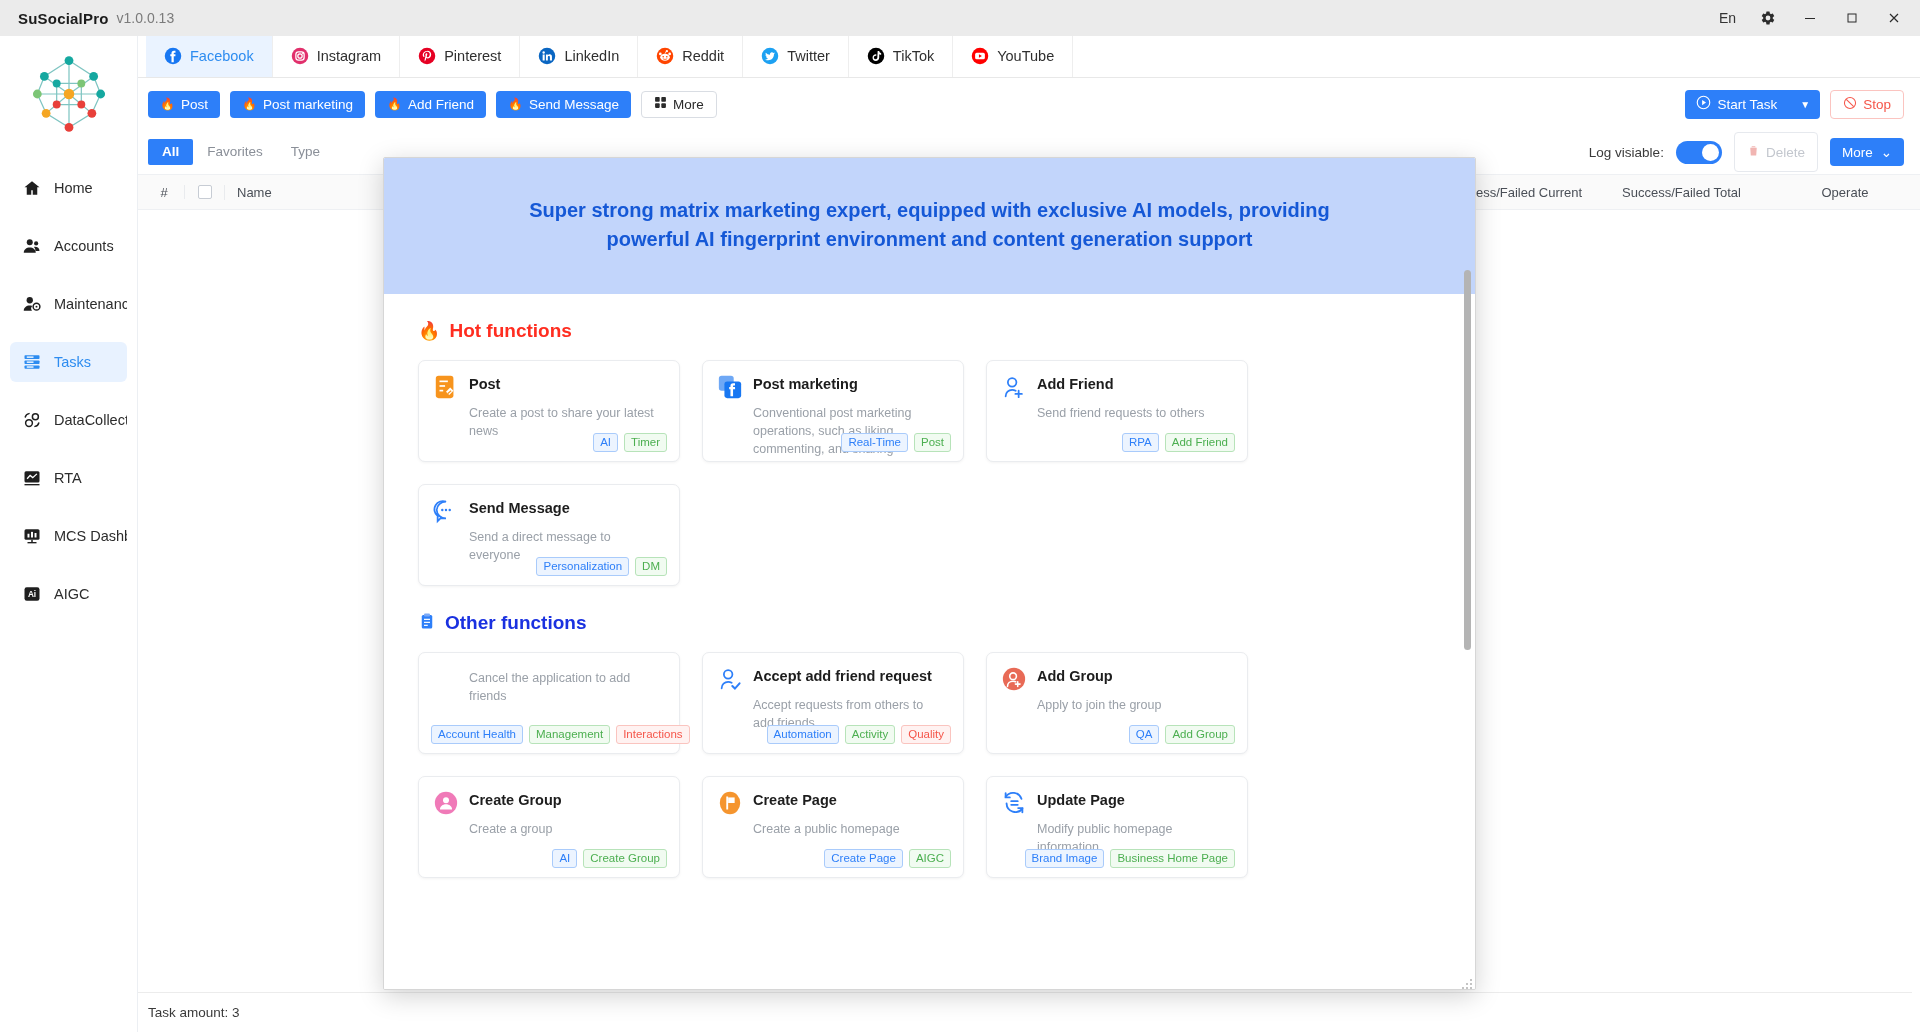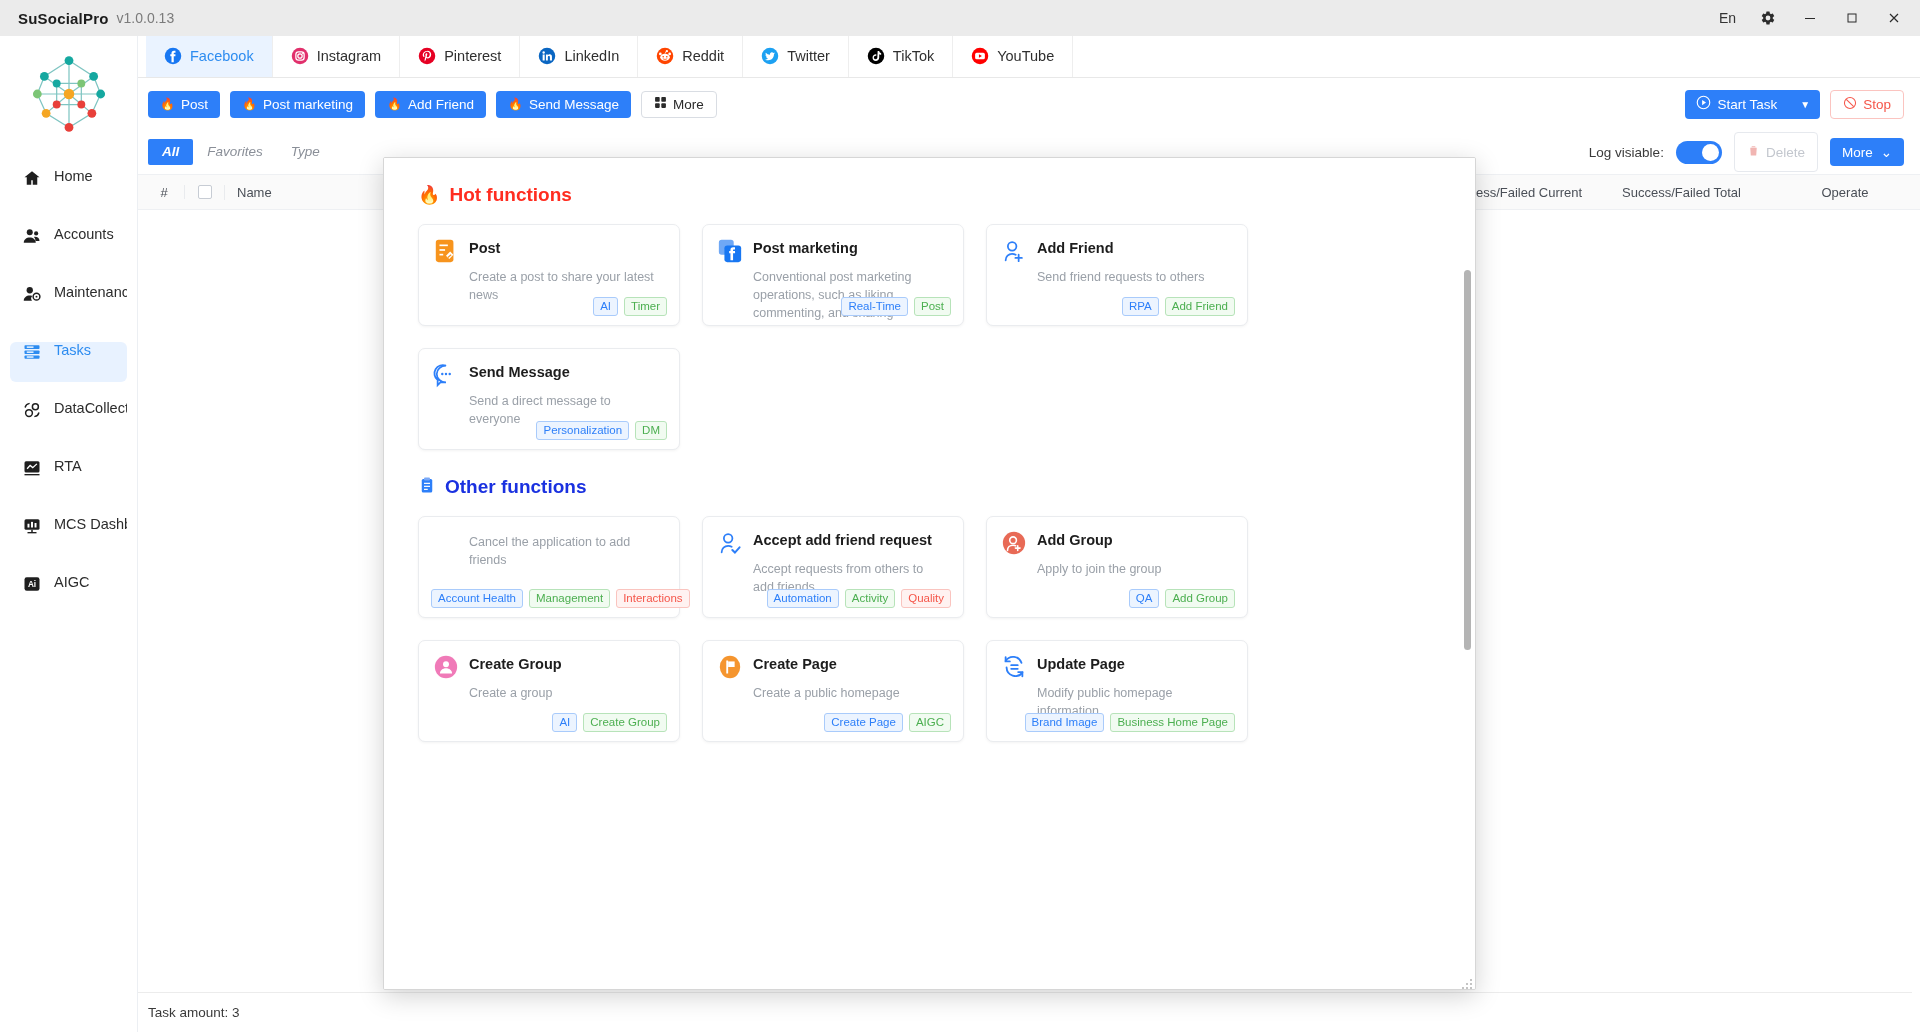--- a/index.html
+++ b/index.html
@@ -29,21 +29,21 @@
 
   
   .sidebar {
     position: absolute; left: 0; top: 36px; width: 138px; height: 996px;
     background: #fff; border-right: 1px solid #eceff3;
     display: flex; flex-direction: column; align-items: center;
   }
   .logo { margin-top: 14px; margin-bottom: 26px; }
   .nav { width: 100%; padding: 0 10px; }
   .nav-item {
-    display: flex; gap: 12px;
+    display: flex; align-items: center; gap: 12px;
     height: 40px; padding-left: 12px; margin-bottom: 18px;
     border-radius: 6px; cursor: pointer;
     color: #2c2c2c; font-size: 14.5px;
   }
   .nav-item.active { background: #e8f2ff; color: #2d8cf0; }
   .nav-item .ico { width: 20px; height: 20px; display: flex; align-items: center; justify-content: center; flex: 0 0 20px; }
   .nav-label { white-space: nowrap; overflow: hidden; }
 
   
   .main { position: absolute; left: 138px; top: 36px; right: 0; bottom: 0; background: #fff; }
@@ -83,21 +83,21 @@
   .btn-stop {
     display: inline-flex; align-items: center; gap: 6px;
     height: 29px; padding: 0 12px; border-radius: 4px;
     background: #fff; color: #f5564a; border: 1px solid #fbc4c0; font-size: 13.5px; cursor: pointer;
   }
 
   .filterbar { display: flex; align-items: center; height: 44px; padding: 0 16px 0 10px; }
   .seg { display: flex; align-items: center; height: 26px; }
   .seg-item {
     padding: 0 14px; height: 26px; line-height: 26px;
-    font-size: 13.5px; color: #8a8f98; cursor: pointer; font-style: italic;
+    font-size: 13.5px; color: #8a8f98; cursor: pointer;
   }
   .seg-item.active { background: #2d7ff9; color: #fff; font-weight: 600; border-radius: 2px; }
   .filter-right { margin-left: auto; display: flex; align-items: center; gap: 12px; }
   .log-label { font-size: 13.5px; color: #3a3a3a; }
   .switch {
     width: 46px; height: 23px; border-radius: 12px; background: #2d7ff9;
     position: relative; cursor: pointer;
   }
   .switch::after {
     content: ""; position: absolute; right: 3px; top: 3px;
@@ -561,20 +561,23 @@
   </div>
 </div>
 
 <div class="modal-overlay">
   <div class="modal">
 
 
     <div class="modal-body">
       <div class="modal-scroll">
 
+        <div class="banner">
+          <div class="banner-text">Super strong matrix marketing expert, equipped with exclusive AI models, providing powerful AI fingerprint environment and content generation support</div>
+        </div>
 
         <div class="section">
           <div class="section-head">
             <span style="font-size:18px">🔥</span>
             <span class="section-title hot">Hot functions</span>
           </div>
           <div class="card-grid">
 
             <div class="card">
               <div class="card-top">

